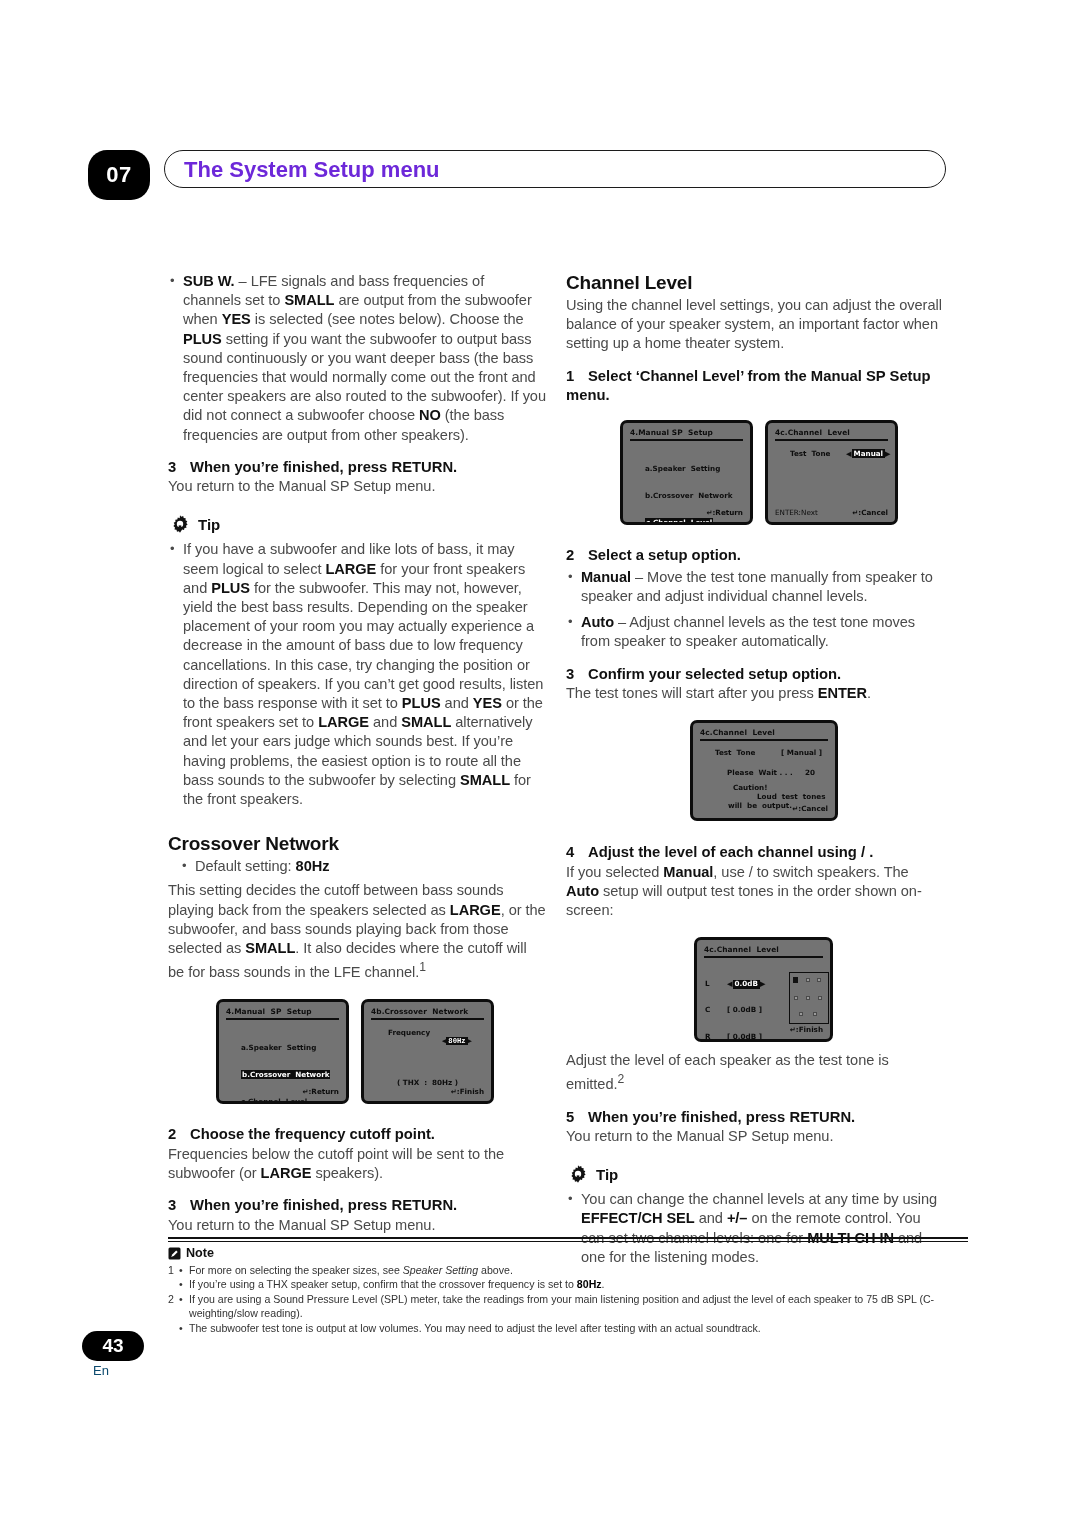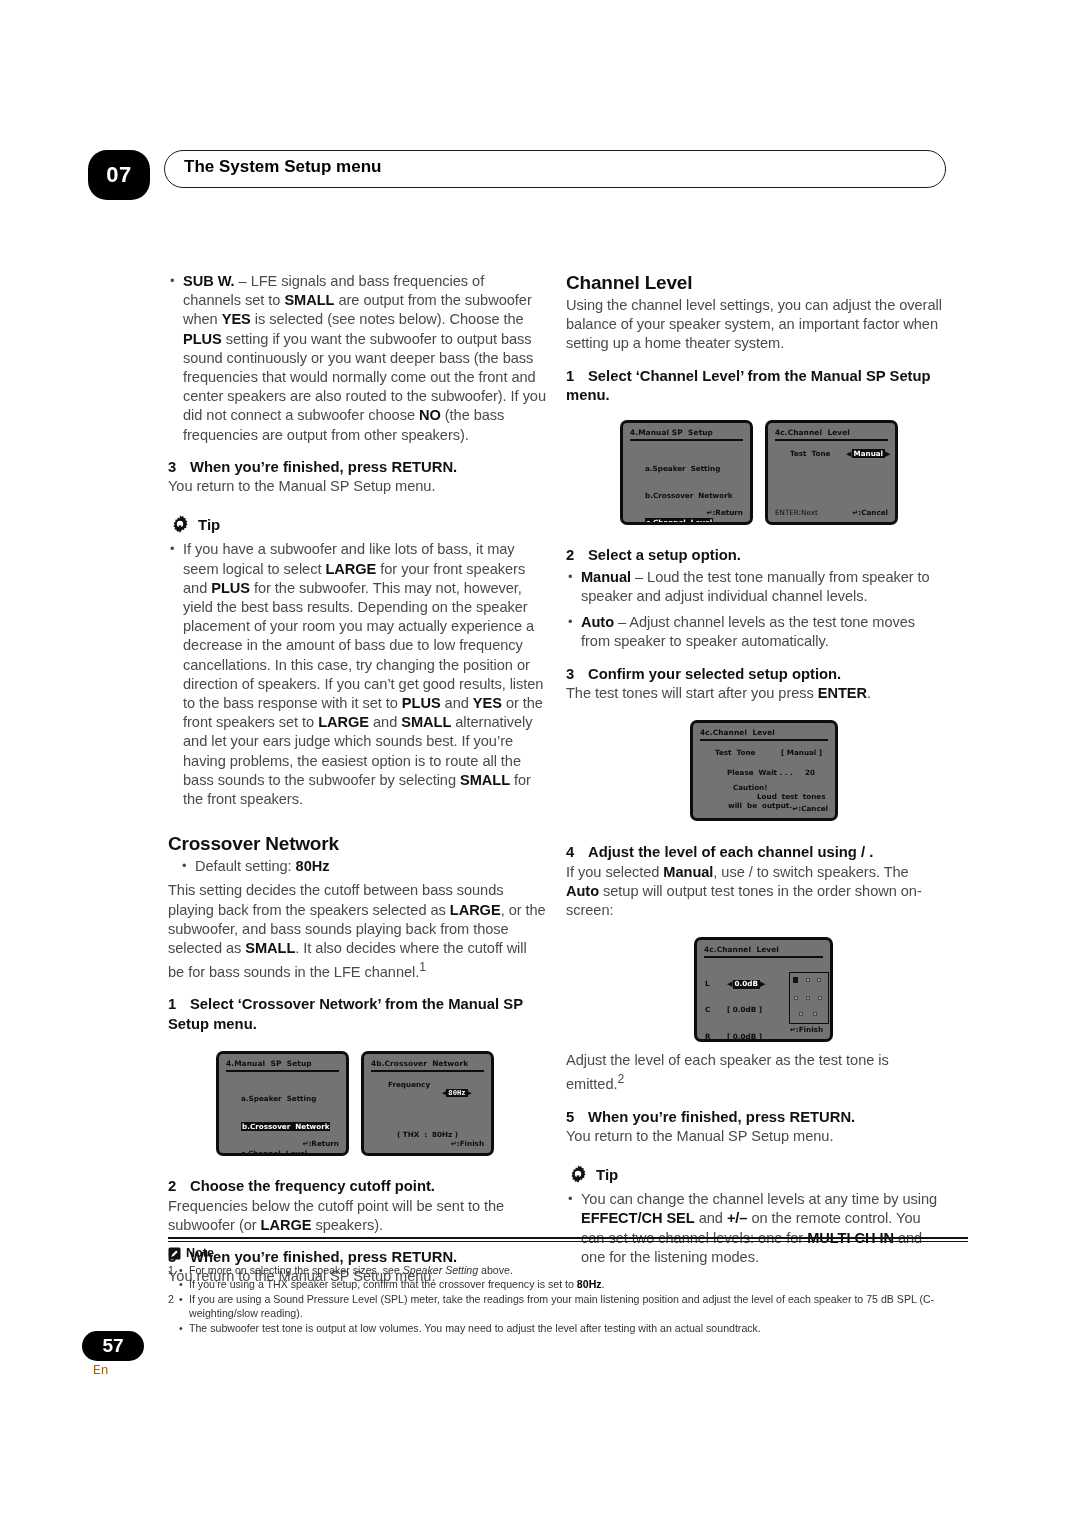--- a/index.html
+++ b/index.html
@@ -22,21 +22,21 @@
     display:flex;align-items:center;justify-content:center;
     letter-spacing:.5px;
   }
   .chaptitle-pill{
     position:absolute;left:76px;top:0;right:0;height:38px;
     border:1.6px solid #1c1c1c;border-radius:19px;
     box-sizing:border-box;
   }
   .chaptitle{
     position:absolute;left:96px;top:7px;
-    font-size:17px;font-weight:bold;color:#000000;
+    font-size:22px;font-weight:bold;color:#6d28d9;
   }
 
   
   .col{position:absolute;top:272px;width:378px;}
   .col-left{left:168px;}
   .col-right{left:566px;}
 
   p, ul{margin:0;}
   .body{
     font-size:14.6px;line-height:19.2px;color:#4a4a4a;
@@ -83,21 +83,21 @@
   .note-txt{flex:1;}
   .note-sub{padding-left:11px;display:flex;}
 
   
   .pagenum{
     position:absolute;left:82px;top:1331px;width:62px;height:30px;
     background:#000;border-radius:15px;color:#fff;
     font-size:19px;font-weight:bold;
     display:flex;align-items:center;justify-content:center;
   }
-  .pagelang{position:absolute;left:93px;top:1363px;font-size:13px;color:#a16207;font-family:Liberation Mono, monospace;}
+  .pagelang{position:absolute;left:93px;top:1363px;font-size:13px;color:#0c4a6e;}
 
   
   .osd-row{position:relative;}
   .osd{
     position:absolute;
     background:#737373;
     border:3.5px solid #0d0d0d;
     border-radius:7px;
     box-sizing:border-box;
     font-family:"DejaVu Sans", sans-serif;
@@ -166,23 +166,20 @@
     <div class="gap-l"></div>
 
     <h2 class="sect">Crossover Network</h2>
     <ul class="bullets body" style="margin-left:12px;">
       <li>
         <span>Default setting: <b>80Hz</b></span>
       </li>
     </ul>
     <div class="body" style="margin-top:5px;">This setting decides the cutoff between bass sounds playing back from the speakers selected as <b>LARGE</b>, or the subwoofer, and bass sounds playing back from those selected as <b>SMALL</b>. It also decides where the cutoff will be for bass sounds in the LFE channel.<sup>1</sup></div>
 
-    <div class="stepline">
-      <span class="stepnum">1</span><span>Select ‘Crossover Network’ from the Manual SP Setup menu.</span>
-    </div>
 
     <div class="osd-row" style="height:118px;margin-top:12px;">
 
       <div class="osd" style="left:48px;top:5px;width:133px;height:105px;">
         <div class="osd-title">4.Manual  SP  Setup</div>
         <div class="osd-hr"></div>
         <div class="osd-list">
           <div>a.Speaker  Setting</div>
           <div><span class="hi">b.Crossover  Network</span></div>
           <div>c.Channel  Level</div>
@@ -250,21 +247,21 @@
         <div class="osd-foot">↵:Cancel</div>
       </div>
 
     </div>
 
     <div class="stepline">
       <span class="stepnum">2</span><span>Select a setup option.</span>
     </div>
     <ul class="bullets body" style="margin-top:2px;">
       <li style="margin-bottom:7px;">
-        <b>Manual</b><span> – Loud the test tone manually from speaker to speaker and adjust individual channel levels.</span>
+        <b>Manual</b><span> – Move the test tone manually from speaker to speaker and adjust individual channel levels.</span>
       </li>
       <li>
         <b>Auto</b><span> – Adjust channel levels as the test tone moves from speaker to speaker automatically.</span>
       </li>
     </ul>
 
     <div class="stepline">
       <span class="stepnum">3</span><span>Confirm your selected setup option.</span>
     </div>
     <div class="body steptext">The test tones will start after you press <b>ENTER</b>.</div>
@@ -382,16 +379,16 @@
         <span class="note-dot">•</span>
         <span class="note-txt">If you are using a Sound Pressure Level (SPL) meter, take the readings from your main listening position and adjust the level of each speaker to 75 dB SPL (C-weighting/slow reading).</span>
       </div>
       <div class="note-row note-sub">
         <span class="note-dot">•</span>
         <span class="note-txt">The subwoofer test tone is output at low volumes. You may need to adjust the level after testing with an actual soundtrack.</span>
       </div>
     </div>
   </div>
 
-  <div class="pagenum">57</div>
+  <div class="pagenum">43</div>
   <div class="pagelang">En</div>
 
 </div>
 
 </body></html>

